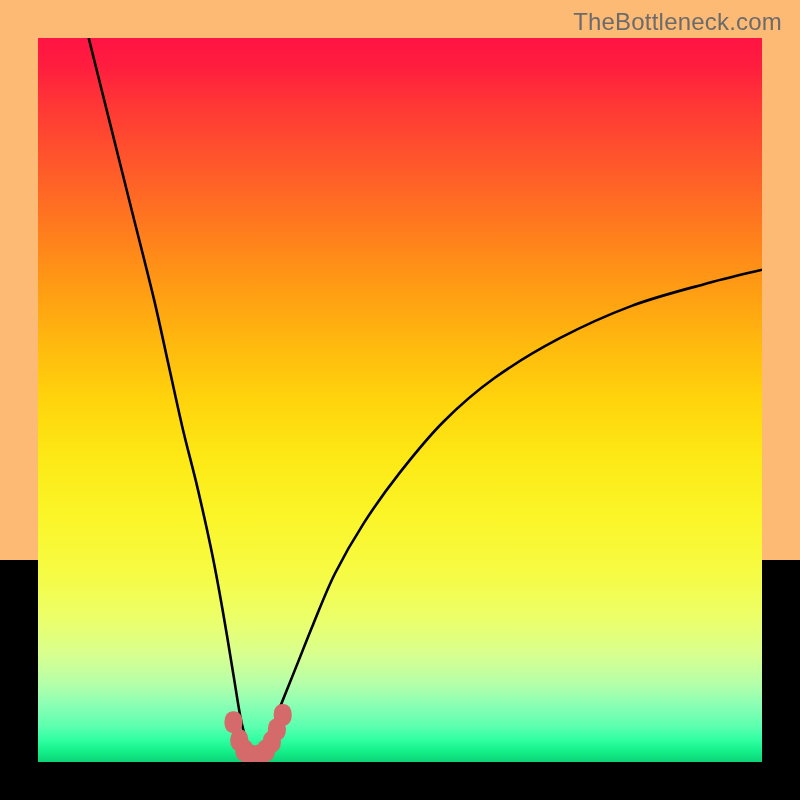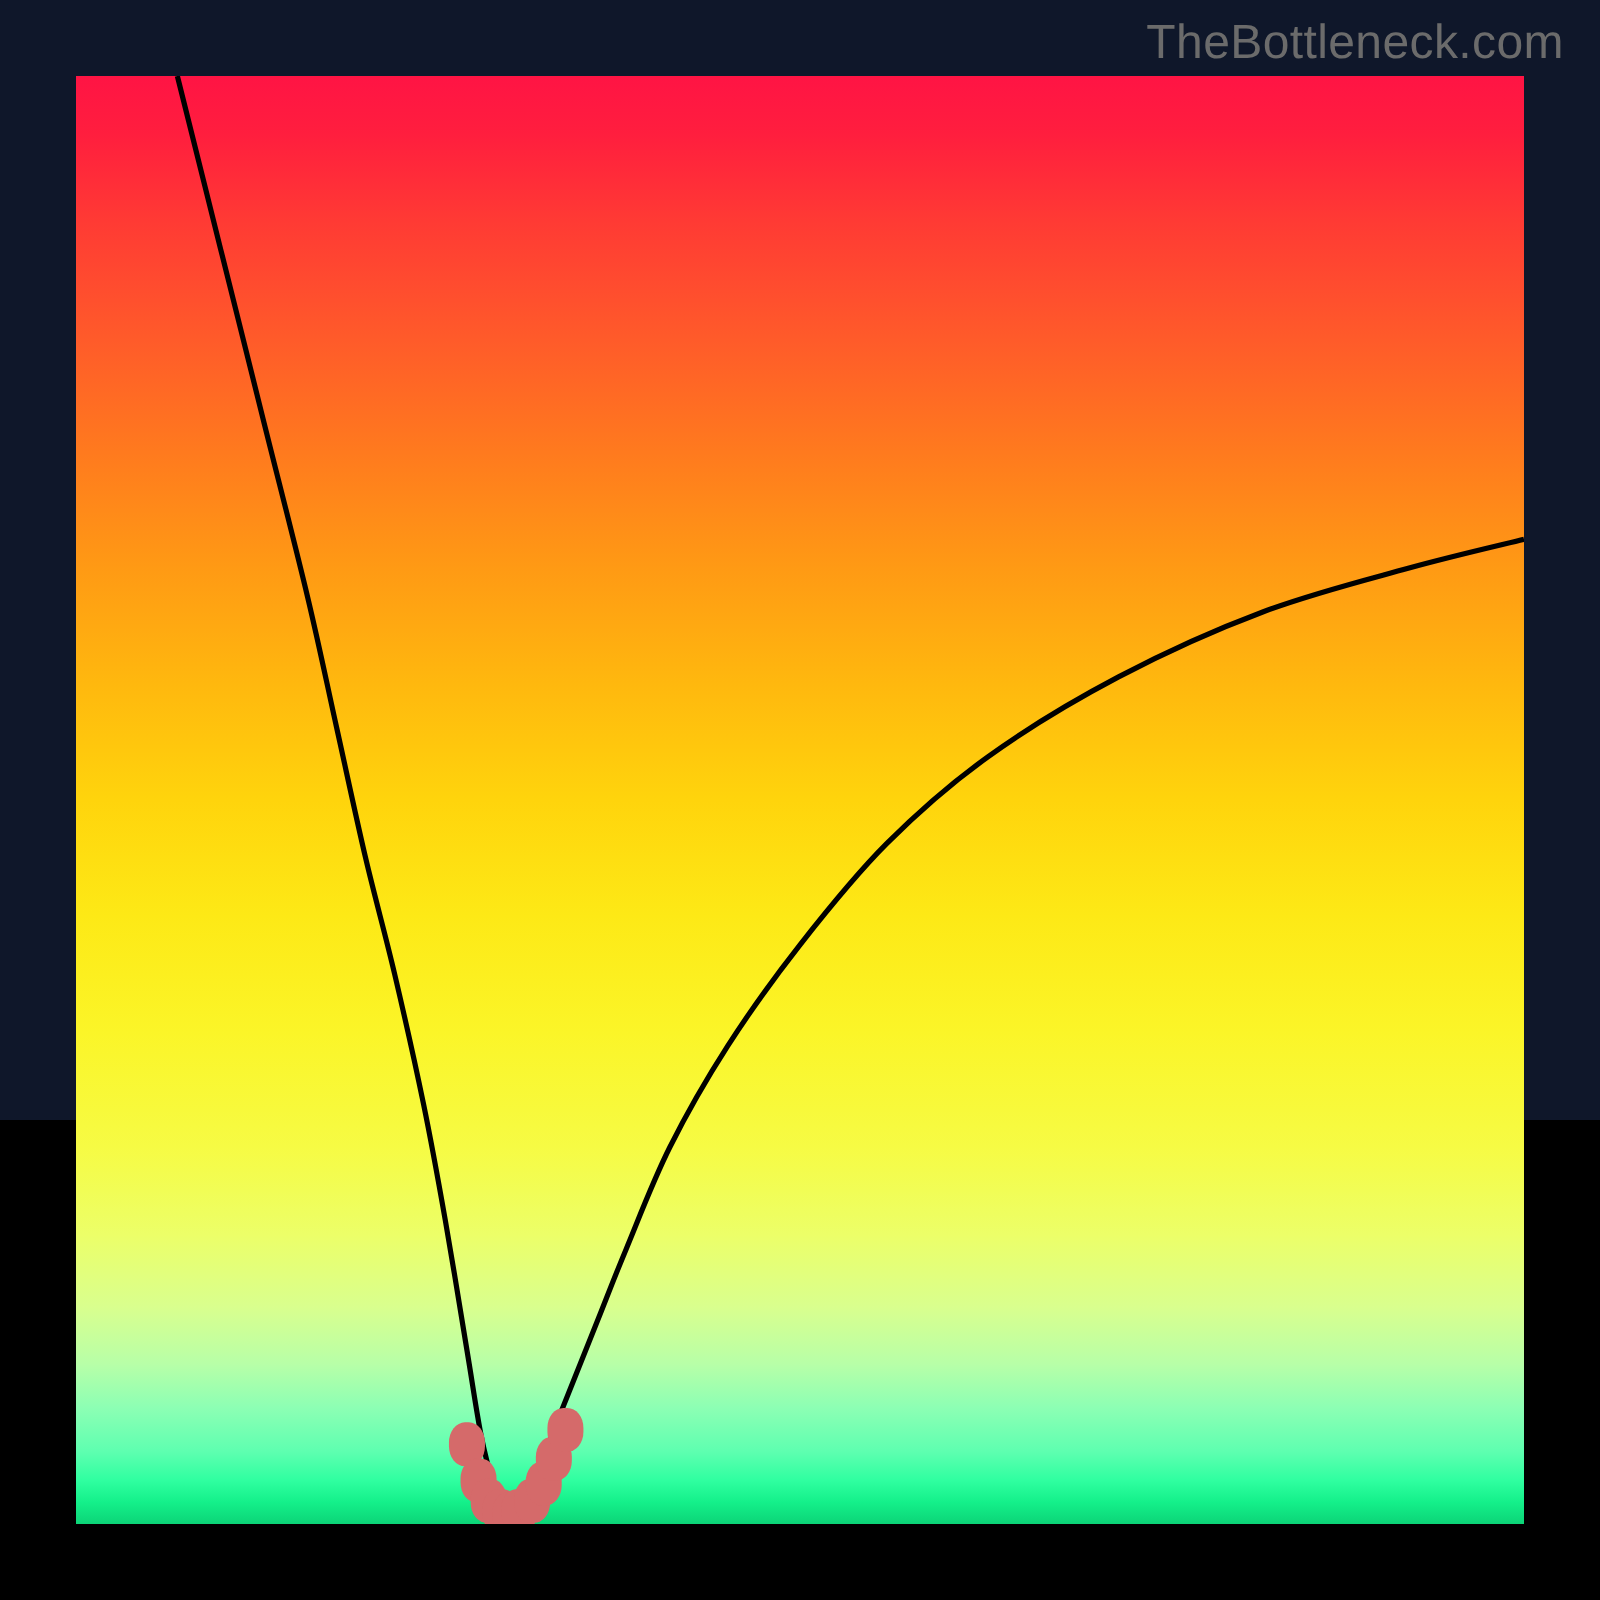--- a/index.html
+++ b/index.html
@@ -10,21 +10,21 @@
     background: #000;
     position: relative;
     font-family: Arial, sans-serif;
   }
   .frame {
     position: absolute;
     top: 0;
     left: 0;
     width: 800px;
     height: 560px;
-    background: #0f172a;
+    background: #fdba74;
   }
   .plot-area {
     position: absolute;
     top: 38px;
     left: 38px;
     width: 724px;
     height: 724px;
     overflow: hidden;
   }
   .gradient {

